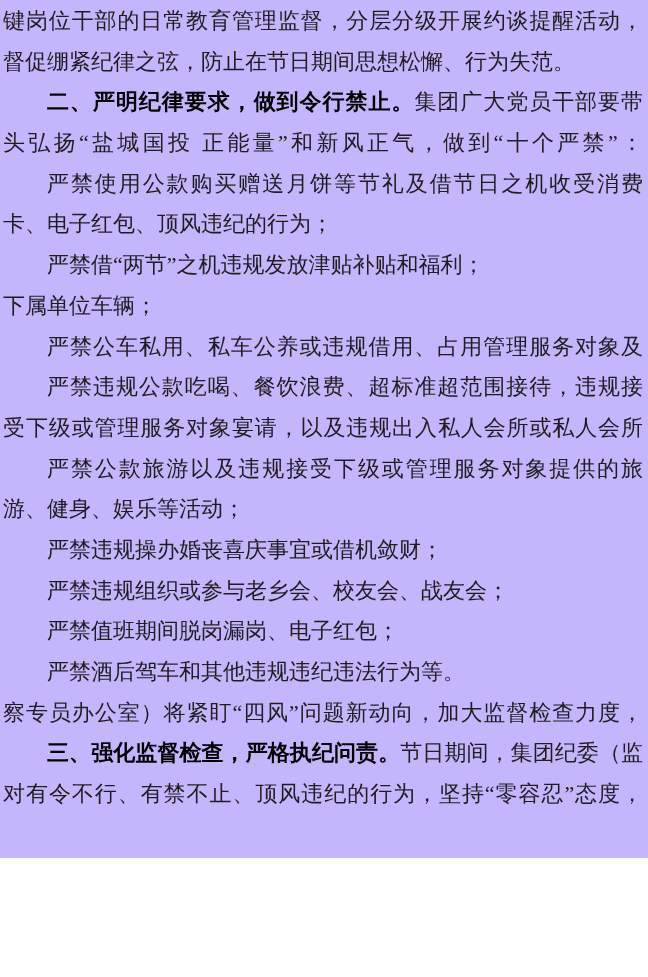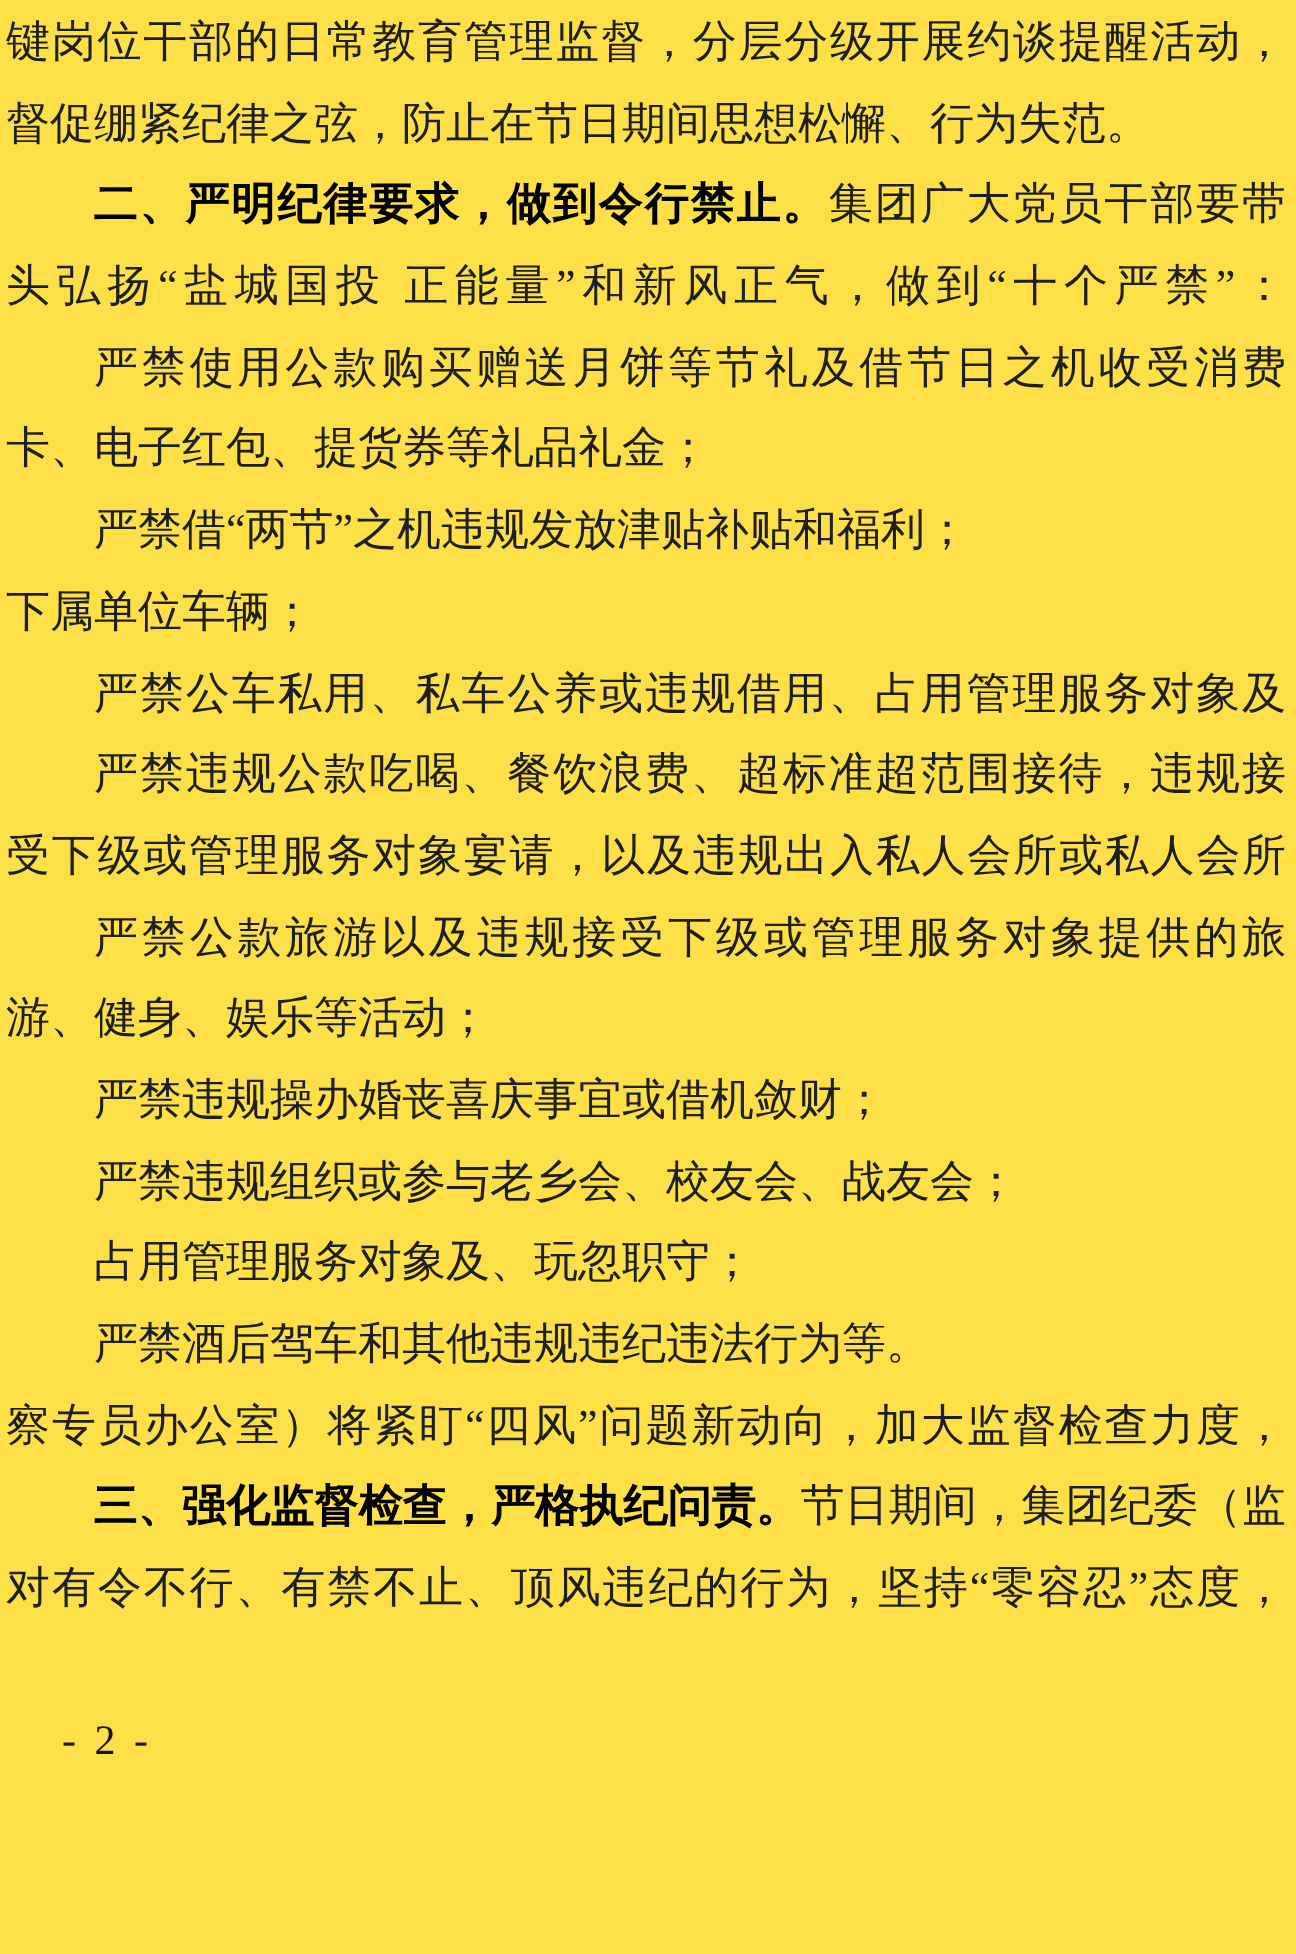--- a/index.html
+++ b/index.html
@@ -3,22 +3,22 @@
 <meta charset="utf-8">
 <style>
   html, body {
     margin: 0;
     padding: 0;
     background: #ffffff;
   }
   .page {
     position: relative;
     width: 648px;
-    height: 977px;
-    background: #fde047;
+    height: 858px;
+    background: #c4b5fd;
     box-sizing: border-box;
     padding: 1px 5px 0 3px;
     font-family: "Liberation Serif", serif;
     color: #1e1e1e;
     overflow: hidden;
   }
   .text-block {
     width: 100%;
   }
   .line {
@@ -54,31 +54,31 @@
 <body>
 
 <div class="page">
   <div class="text-block">
 
     <div class="line full"><span>键岗位干部的日常教育管理监督，分层分级开展约谈提醒活动，</span></div>
     <div class="line"><span>督促绷紧纪律之弦，防止在节日期间思想松懈、行为失范。</span></div>
     <div class="line full indent"><span class="heading">二、严明纪律要求，做到令行禁止。</span><span>集团广大党员干部要带</span></div>
     <div class="line full"><span>头弘扬“盐城国投 正能量”和新风正气，做到“十个严禁”：</span></div>
     <div class="line full indent"><span>严禁使用公款购买赠送月饼等节礼及借节日之机收受消费</span></div>
-    <div class="line"><span>卡、电子红包、提货券等礼品礼金；</span></div>
+    <div class="line"><span>卡、电子红包、顶风违纪的行为；</span></div>
     <div class="line indent"><span>严禁借“两节”之机违规发放津贴补贴和福利；</span></div>
     <div class="line"><span>下属单位车辆；</span></div>
     <div class="line full indent"><span>严禁公车私用、私车公养或违规借用、占用管理服务对象及</span></div>
     <div class="line full indent"><span>严禁违规公款吃喝、餐饮浪费、超标准超范围接待，违规接</span></div>
     <div class="line full"><span>受下级或管理服务对象宴请，以及违规出入私人会所或私人会所</span></div>
     <div class="line full indent"><span>严禁公款旅游以及违规接受下级或管理服务对象提供的旅</span></div>
     <div class="line"><span>游、健身、娱乐等活动；</span></div>
     <div class="line indent"><span>严禁违规操办婚丧喜庆事宜或借机敛财；</span></div>
     <div class="line indent"><span>严禁违规组织或参与老乡会、校友会、战友会；</span></div>
-    <div class="line indent"><span>占用管理服务对象及、玩忽职守；</span></div>
+    <div class="line indent"><span>严禁值班期间脱岗漏岗、电子红包；</span></div>
     <div class="line indent"><span>严禁酒后驾车和其他违规违纪违法行为等。</span></div>
     <div class="line full"><span>察专员办公室）将紧盯“四风”问题新动向，加大监督检查力度，</span></div>
     <div class="line full indent"><span class="heading">三、强化监督检查，严格执纪问责。</span><span>节日期间，集团纪委（监</span></div>
     <div class="line full"><span>对有令不行、有禁不止、顶风违纪的行为，坚持“零容忍”态度，</span></div>
 
   </div>
 
   <div class="page-number">- 2 -</div>
 </div>
 

